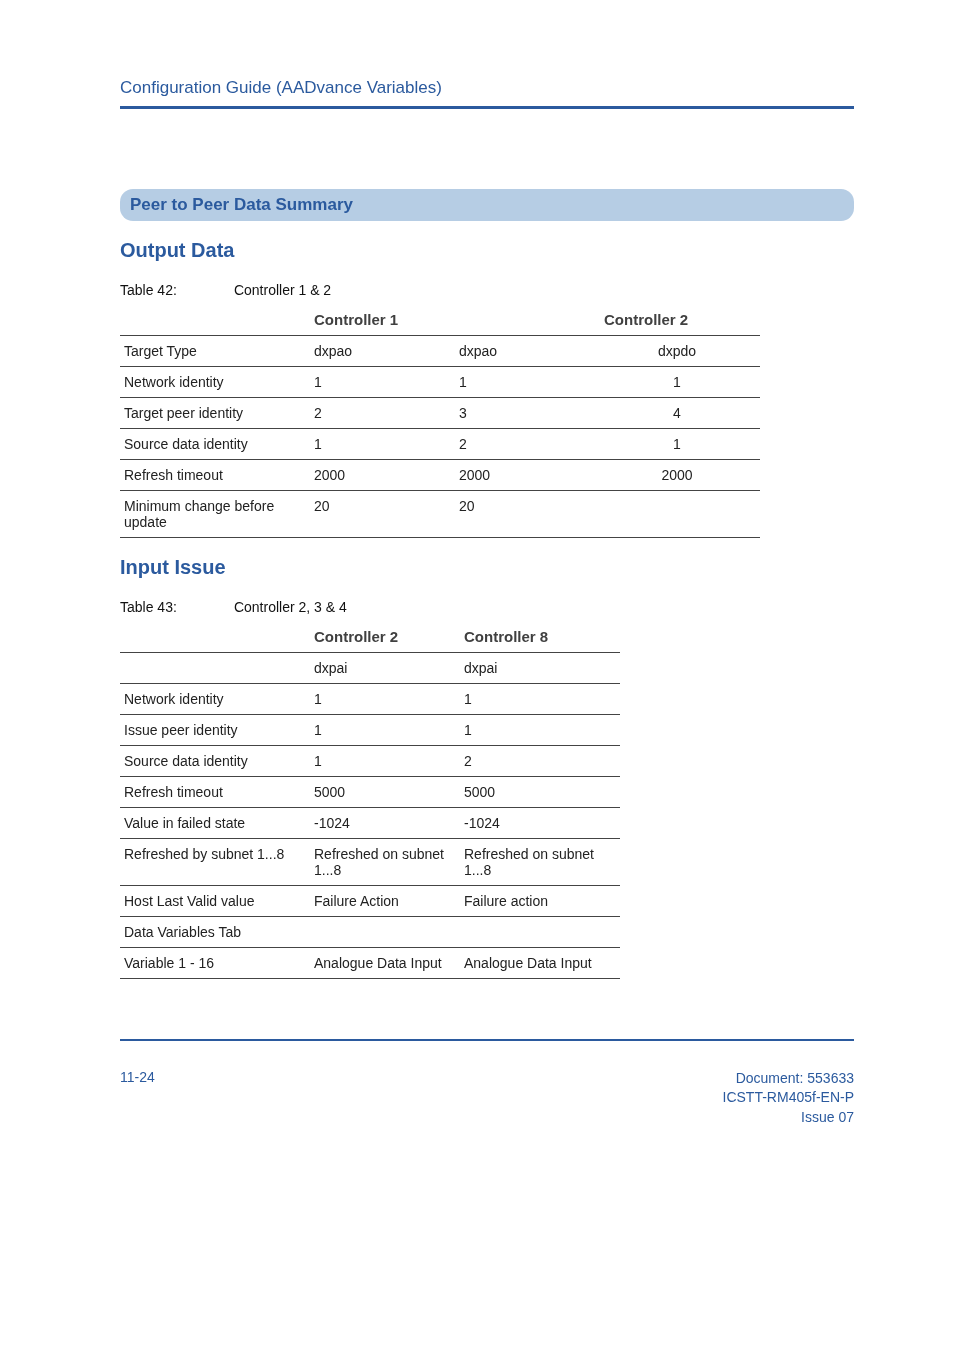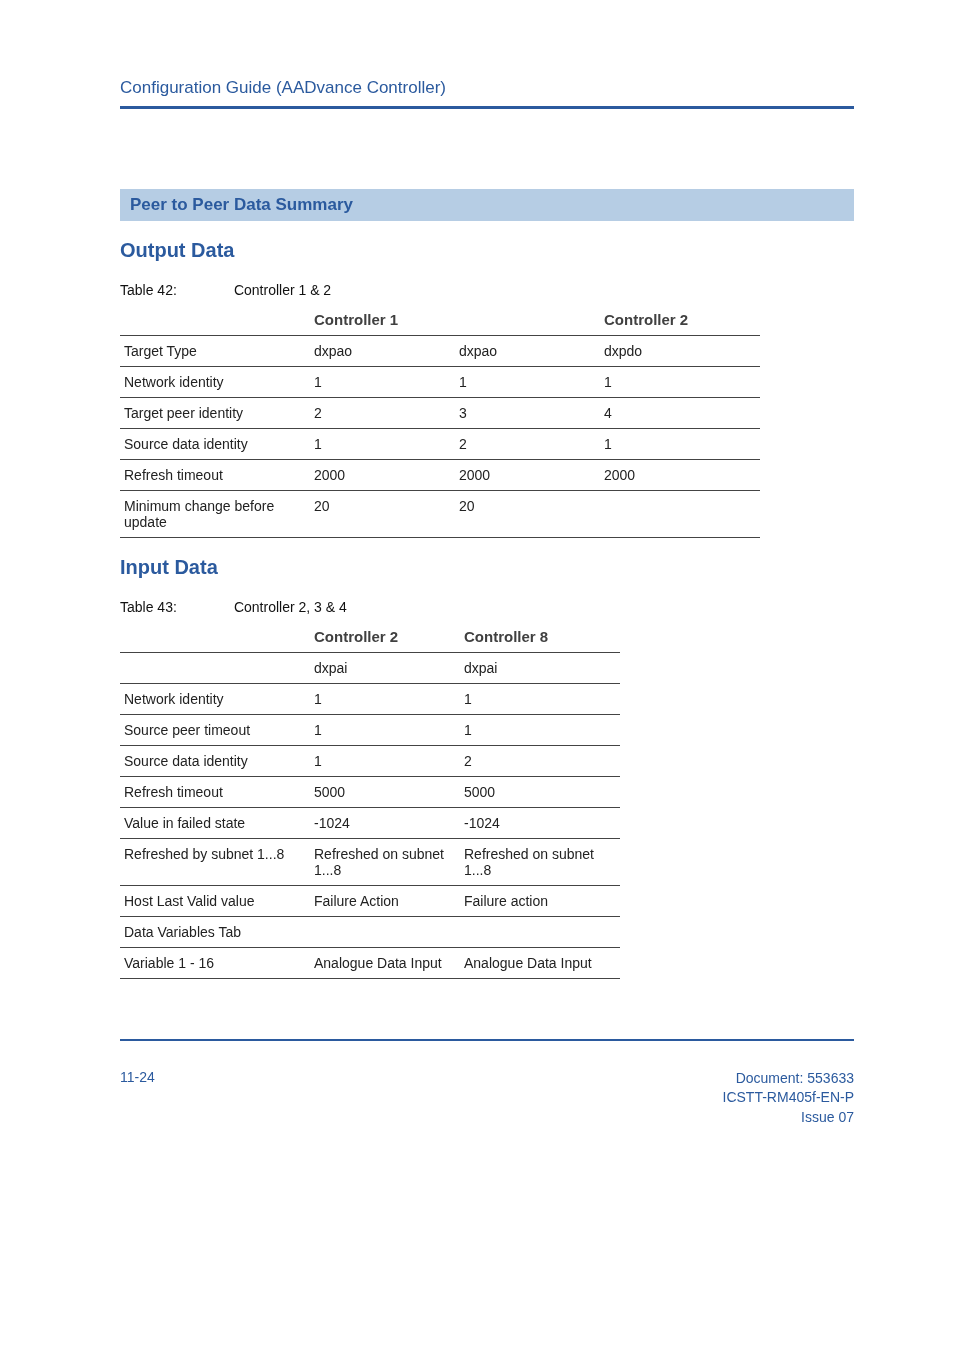--- a/index.html
+++ b/index.html
@@ -21,20 +21,21 @@
   }
   .header-rule {
     height: 3px;
     background: #2b5a9e;
     margin-bottom: 80px;
   }
   .section-band {
     background: #b6cde4;
     padding: 6px 10px;
     margin-bottom: 18px;
+    border-radius: 13px;
   }
   .section-band span {
     color: #2b5a9e;
     font-weight: bold;
     font-size: 17px;
   }
   .subheading {
     color: #2b5a9e;
     font-weight: bold;
     font-size: 20px;
@@ -64,21 +65,21 @@
   }
   table.doc-table th {
     color: #404040;
     font-weight: bold;
     font-size: 15px;
   }
   .t42 { width: 640px; }
   .t42 th:nth-child(1), .t42 td:nth-child(1) { width: 190px; }
   .t42 th:nth-child(2), .t42 td:nth-child(2) { width: 145px; }
   .t42 th:nth-child(3), .t42 td:nth-child(3) { width: 145px; }
-  .t42 th:nth-child(4), .t42 td:nth-child(4) { width: 160px; border-right: none; }
+  .t42 th:nth-child(4), .t42 td:nth-child(4) { width: 160px; border-right: none; text-align: center; }
 
   .t43 { width: 500px; }
   .t43 th:nth-child(1), .t43 td:nth-child(1) { width: 190px; }
   .t43 th:nth-child(2), .t43 td:nth-child(2) { width: 150px; }
   .t43 th:nth-child(3), .t43 td:nth-child(3) { width: 160px; }
 
   .footer-rule {
     height: 1.5px;
     background: #2b5a9e;
     margin-top: 60px;
@@ -91,21 +92,21 @@
     color: #2b5a9e;
     margin-top: 28px;
   }
   .footer .right { text-align: right; line-height: 1.4; }
 </style>
 </head>
 <body>
 
 <div class="page">
 
-  <div class="header-text">Configuration Guide (AADvance Controller)</div>
+  <div class="header-text">Configuration Guide (AADvance Variables)</div>
   <div class="header-rule"></div>
 
   <div class="section-band">
     <span>Peer to Peer Data Summary</span>
   </div>
 
   <div class="subheading">Output Data</div>
 
   <div class="table-caption">
     <span class="tc-label">Table 42:</span>
@@ -153,21 +154,21 @@
       </tr>
       <tr>
         <td>Minimum change before update</td>
         <td>20</td>
         <td>20</td>
         <td></td>
       </tr>
     </tbody>
   </table>
 
-  <div class="subheading">Input Data</div>
+  <div class="subheading">Input Issue</div>
 
   <div class="table-caption">
     <span class="tc-label">Table 43:</span>
     <span>Controller 2, 3 &amp; 4</span>
   </div>
 
   <table class="doc-table t43">
     <thead>
       <tr>
         <th></th>
@@ -180,21 +181,21 @@
         <td></td>
         <td>dxpai</td>
         <td>dxpai</td>
       </tr>
       <tr>
         <td>Network identity</td>
         <td>1</td>
         <td>1</td>
       </tr>
       <tr>
-        <td>Source peer timeout</td>
+        <td>Issue peer identity</td>
         <td>1</td>
         <td>1</td>
       </tr>
       <tr>
         <td>Source data identity</td>
         <td>1</td>
         <td>2</td>
       </tr>
       <tr>
         <td>Refresh timeout</td>

